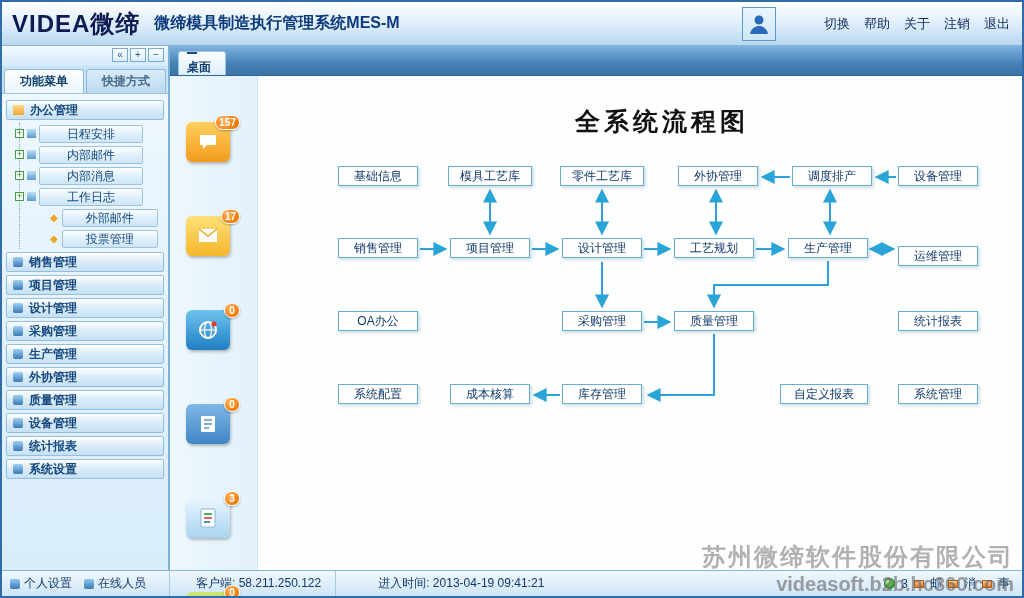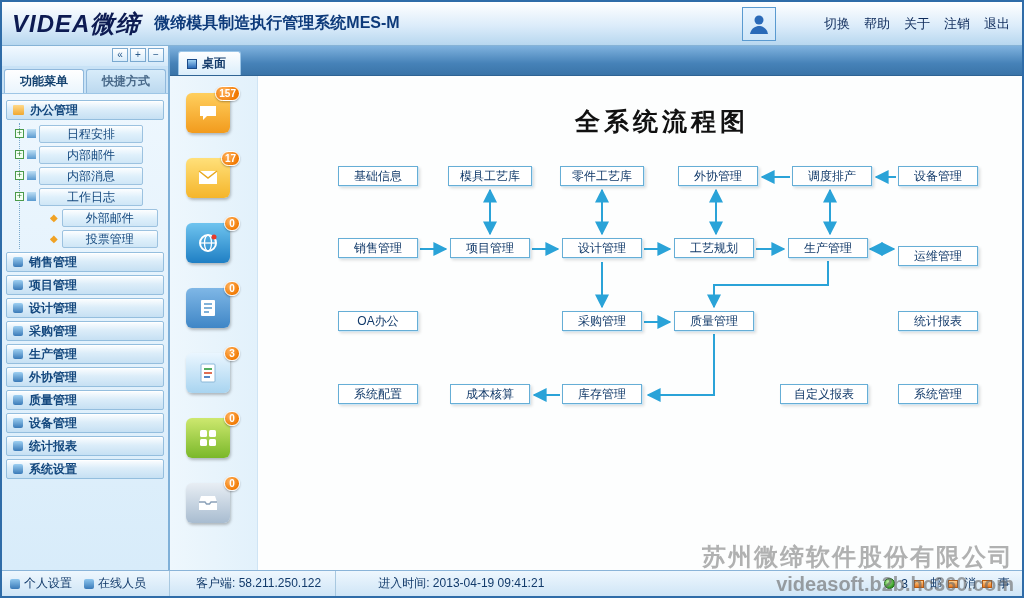--- a/index.html
+++ b/index.html
@@ -4,21 +4,21 @@
 <style>
   * { box-sizing: border-box; margin: 0; padding: 0; }
   body { font-family: "Liberation Sans", sans-serif; background:#e8e8e8; }
   .app { position:relative; width:1024px; height:598px; border:2px solid #2f6ca8;
          background:#fff; overflow:hidden; display:flex; flex-direction:column; }
 
   
   .header { height:44px; flex:0 0 44px; display:flex; align-items:center;
             background:linear-gradient(180deg,#ffffff,#dcecfa 55%,#b7d7ef);
             border-bottom:1px solid #86b3d6; }
-  .logo { font-style:italic; font-weight:bold; font-size:24px; color:#0d1b52;
+  .logo { font-weight:bold; font-size:24px; color:#0d1b52;
           margin-left:10px; letter-spacing:1px; white-space:nowrap; }
   .app-title { font-weight:bold; font-size:16px; color:#0d3a7a; margin-left:14px; white-space:nowrap;}
   .header-right { margin-left:auto; display:flex; align-items:center; gap:14px; margin-right:12px; }
   .avatar { width:34px; height:34px; border:1px solid #5a9ad0; margin-right:34px;
             background:linear-gradient(#eaf5ff,#cfe6f8); display:flex; align-items:center; justify-content:center; }
   .header-link { font-size:13px; color:#0d2a5a; cursor:pointer; white-space:nowrap; }
 
   
   .body { flex:1; display:flex; min-height:0; }
   .sidebar { width:168px; flex:0 0 168px; background:#dceefb; border-right:2px solid #7fb0d8;
@@ -51,29 +51,29 @@
   .child-btn { width:104px; height:18px; line-height:17px; border:1px solid #9cc2e0; cursor:pointer;
                background:linear-gradient(#fdfeff,#dff0fb 50%,#cfe6f6); font-size:12px;
                color:#14487e; text-align:center; border-radius:2px;font-family:Liberation Serif, serif; }
   .grand { display:flex; align-items:center; height:21px; margin-left:30px; }
   .diamond { color:#f0a225; font-size:10px; margin-right:4px; }
   .grand .child-btn { width:96px; }
 
   .main { flex:1; display:flex; flex-direction:column; min-width:0; background:#fff; }
   .tabstrip { height:30px; flex:0 0 30px; display:flex; align-items:flex-end; padding-left:8px;
               background:linear-gradient(180deg,#7fb2de,#4682b8 60%,#3a74a8); border-bottom:1px solid #2f6494; }
-  .desktop-tab { height:24px; display:flex; align-items:center; gap:5px; padding:0 14px 0 8px;
+  .desktop-tab { height:24px; display:flex; align-items:flex-start; gap:5px; padding:0 14px 0 8px;
                  background:linear-gradient(#fdfeff,#dbeefb); border:1px solid #9cc6e8; border-bottom:none;
-                 border-radius:3px 3px 0 0; font-size:12px; font-weight:bold; color:#123a6a; cursor:pointer;}
+                 border-radius:3px 3px 0 0; font-size:12px; font-weight:bold; color:#123a6a; cursor:pointer;flex-direction:column;}
   .tab-ico { width:10px; height:10px; background:linear-gradient(#9ed0f2,#2a6ab8); border:1px solid #1a4a88;}
   .desktop { flex:1; position:relative; background:#fdfefe; }
   .dock-panel { position:absolute; left:0; top:0; bottom:0; width:88px;
                 background:linear-gradient(90deg,#eef7fd,#e2f1fb); border-right:1px solid #cfe4f4; }
   .dock { position:absolute; left:16px; top:17px; display:flex; flex-direction:column; gap:21px; }
-  .dock-item { position:relative; width:48px; height:44px; cursor:pointer; }
+  .dock-item { position:relative; width:48px; height:44px; cursor:pointer;margin-top:29px; }
   .tile { width:44px; height:40px; border-radius:6px; display:flex; align-items:center; justify-content:center;
           box-shadow:1px 2px 3px rgba(0,0,0,.25); }
   .tile1 { background:linear-gradient(#ffcf5e,#f29b1d); }
   .tile2 { background:linear-gradient(#ffe07a,#f5b52a); }
   .tile3 { background:linear-gradient(#6fc4ef,#1f7fc4); }
   .tile4 { background:linear-gradient(#7fb7e6,#3f86c6); }
   .tile5 { background:linear-gradient(#eaf6ff,#a8d4f0); }
   .tile6 { background:linear-gradient(#cde86f,#7ab82a); }
   .tile7 { background:linear-gradient(#e8eef4,#a8bcd0); }
   .badge { position:absolute; top:-7px; right:-6px; min-width:16px; height:15px; padding:0 3px;

